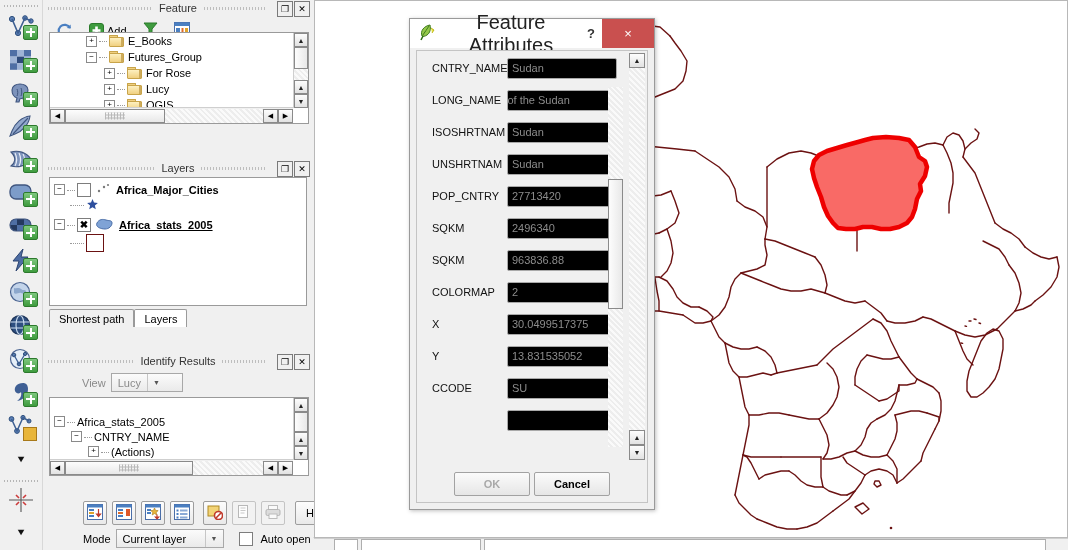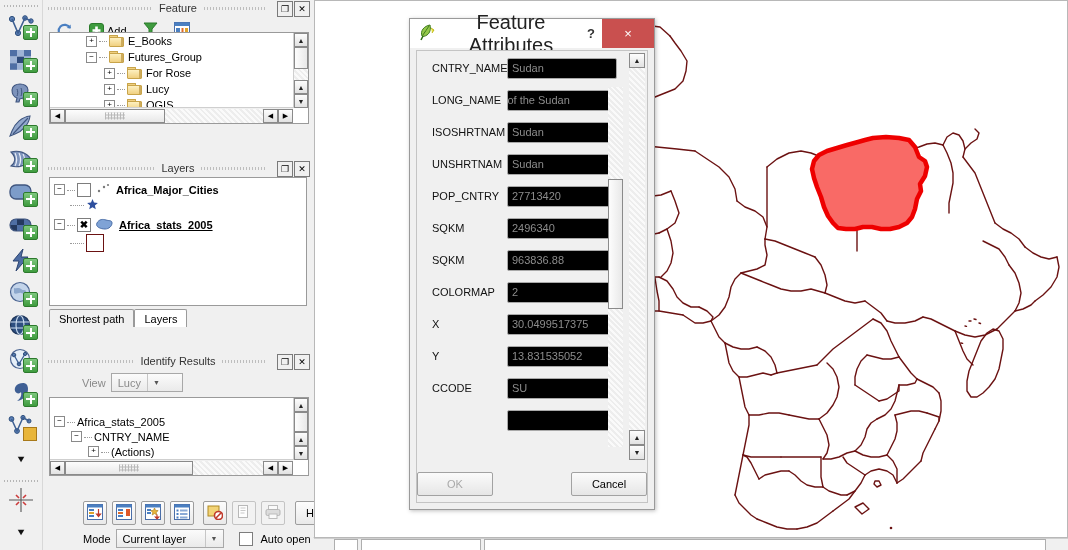--- a/index.html
+++ b/index.html
@@ -121,21 +121,21 @@
   #dlg-body{position:absolute;left:6px;top:31px;right:6px;bottom:6px;background:#f0f0f0;
     border:1px solid #c4c4c4;box-sizing:border-box;}
   #form-scroll{position:absolute;left:1px;top:1px;right:22px;bottom:42px;overflow:hidden;}
   .frow{display:flex;align-items:center;height:32px;padding-left:14px;}
   .flabel{width:75px;font-size:11px;color:#111;flex:none;}
   .finput{flex:1;height:21px;border:1px solid #a9a9a9;background:#000000;color:#8c8c8c;
     font-size:11px;display:flex;align-items:center;padding:0 4px;box-sizing:border-box;border-radius:2px;
     overflow:hidden;white-space:nowrap;margin-right:8px;}
   .finput.clip{justify-content:flex-start;text-indent:-18px;}
   #dlg-outer-sb{position:absolute;right:2px;top:2px;width:16px;bottom:42px;}
-  #dlg-btnrow{position:absolute;left:0;right:0;bottom:6px;display:flex;justify-content:space-between;gap:4px;}
+  #dlg-btnrow{position:absolute;left:0;right:0;bottom:6px;display:flex;justify-content:center;gap:4px;font-weight:bold;}
   .dbtn{width:76px;height:24px;border:1px solid #a2a2a2;border-radius:2px;
     background:linear-gradient(#fbfbfb,#e6e6e6);display:flex;align-items:center;justify-content:center;
     font-size:11px;box-sizing:border-box;}
   .dbtn.disabled{color:#a9a9a9;}
   #inner-sb{position:absolute;right:24px;top:36px;width:15px;height:360px;}
 </style>
 </head>
 <body>
 
 <div id="left-toolbar">

